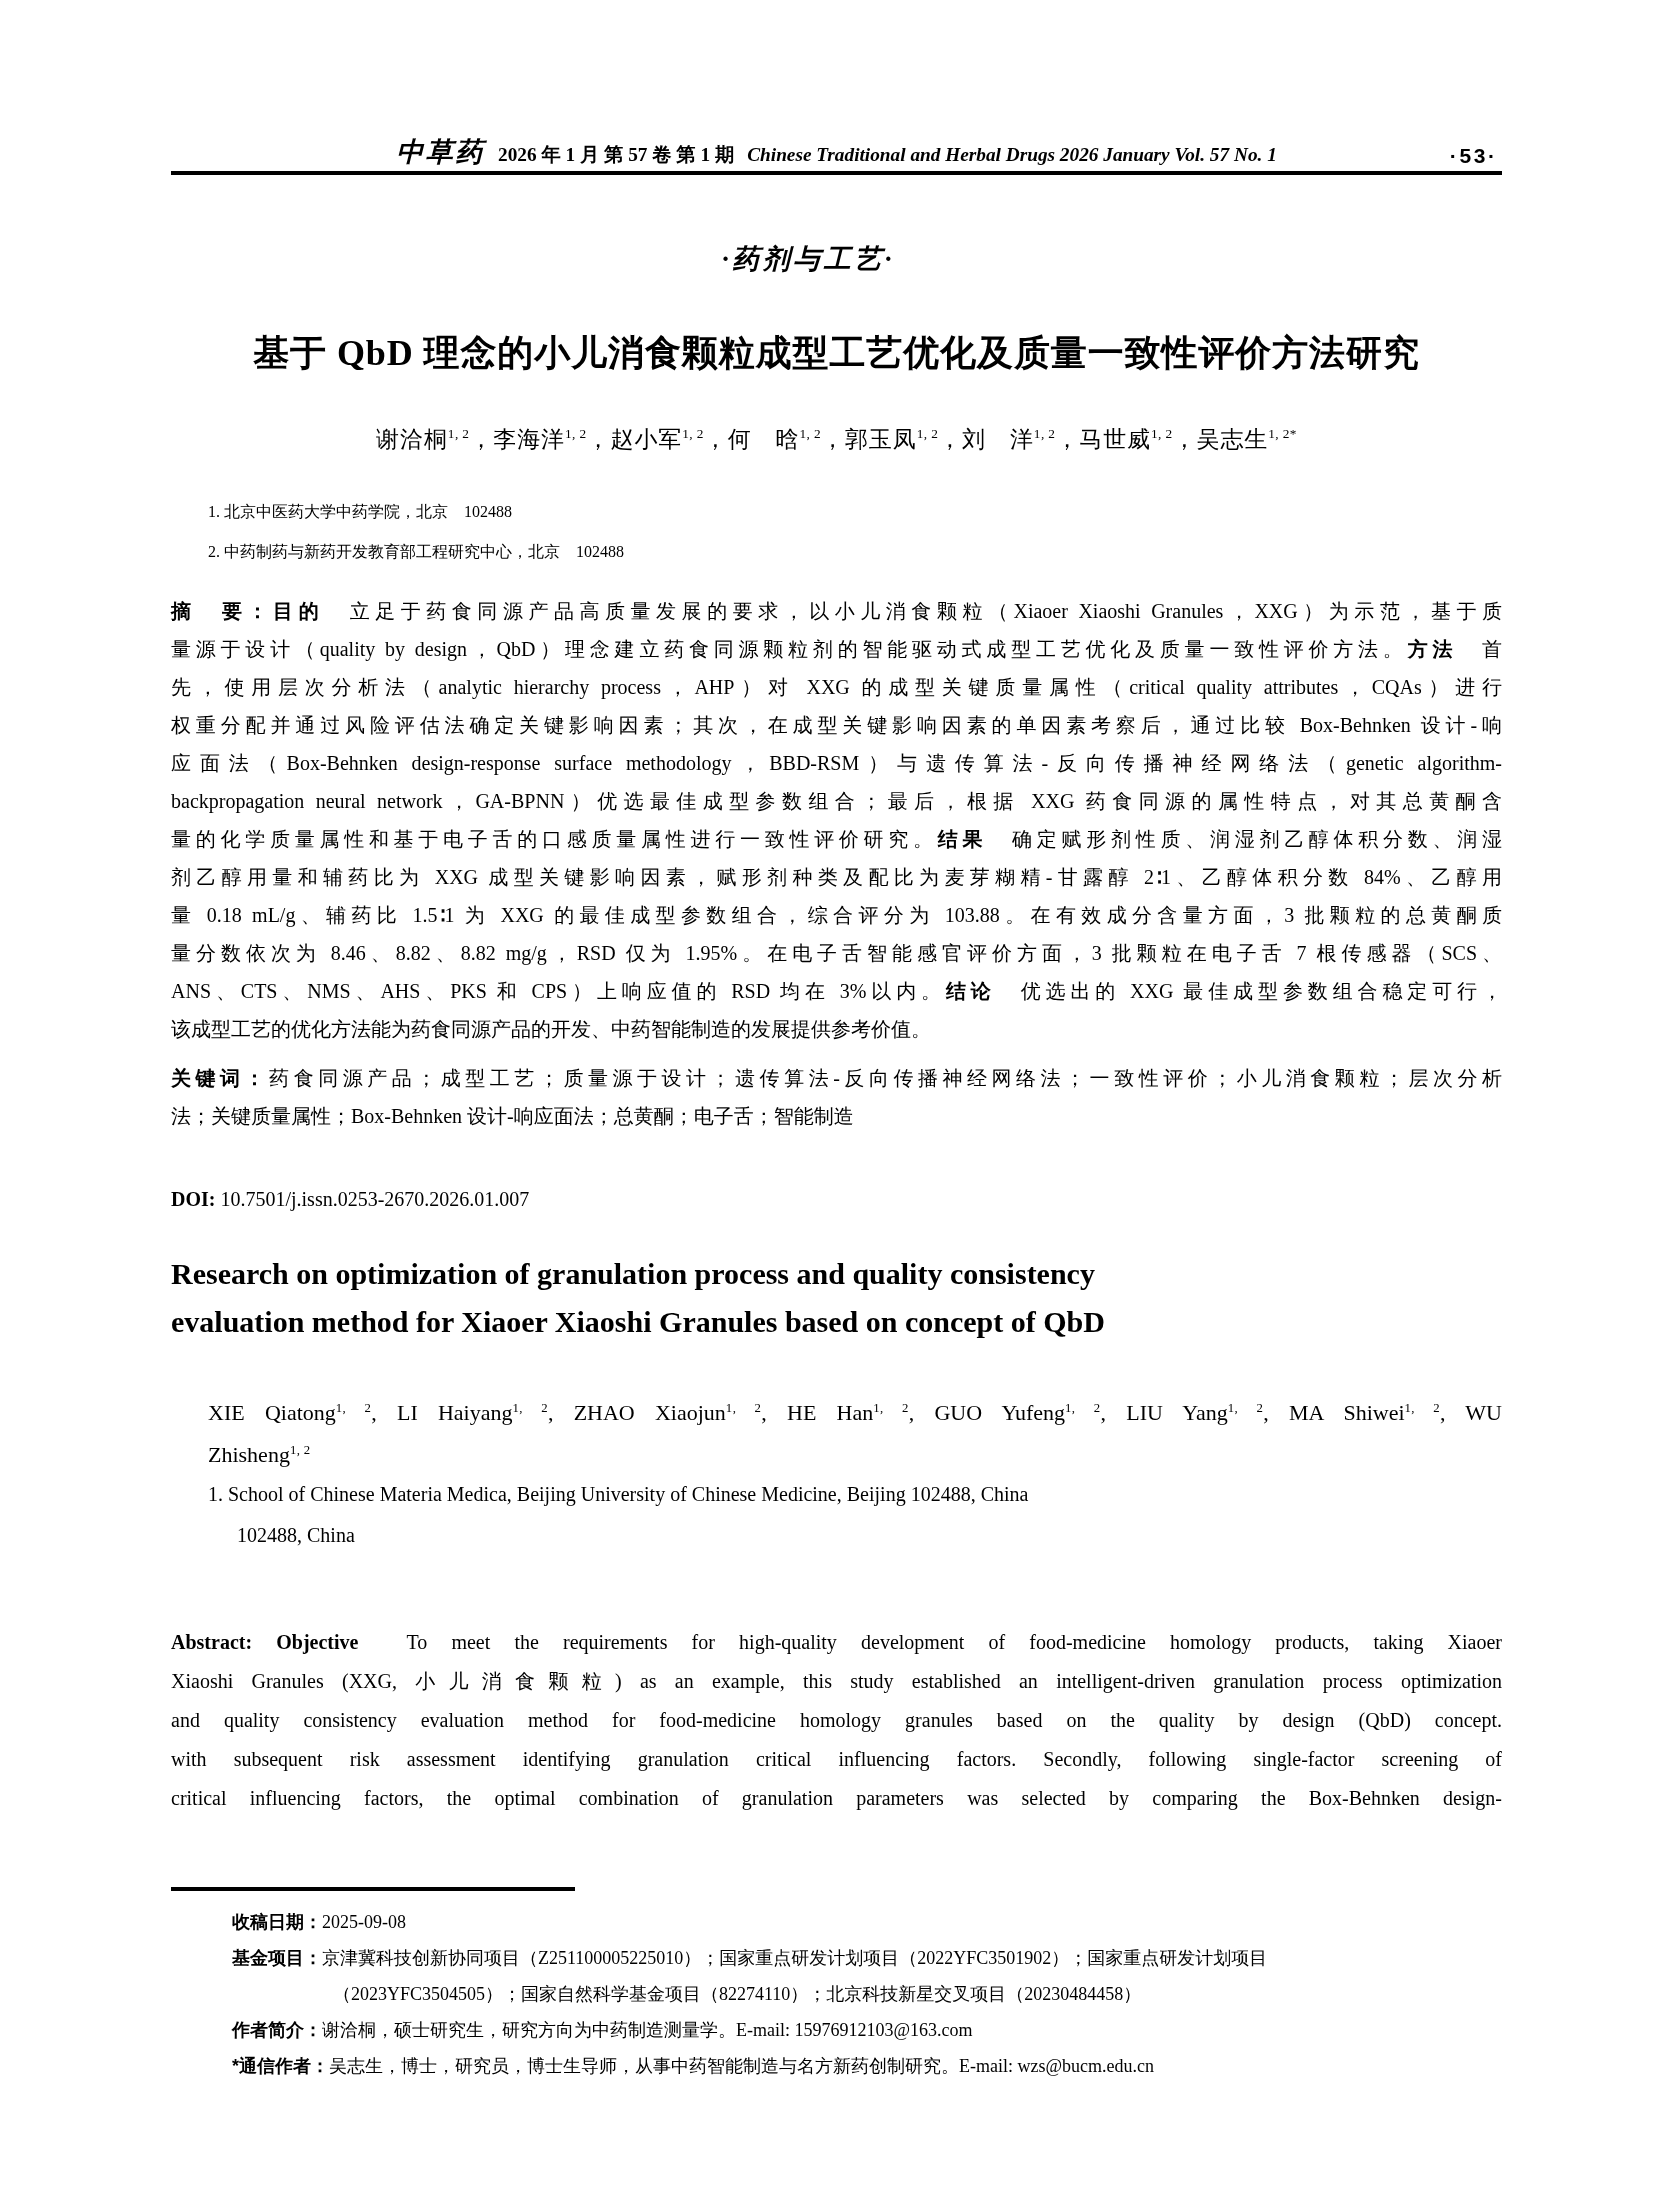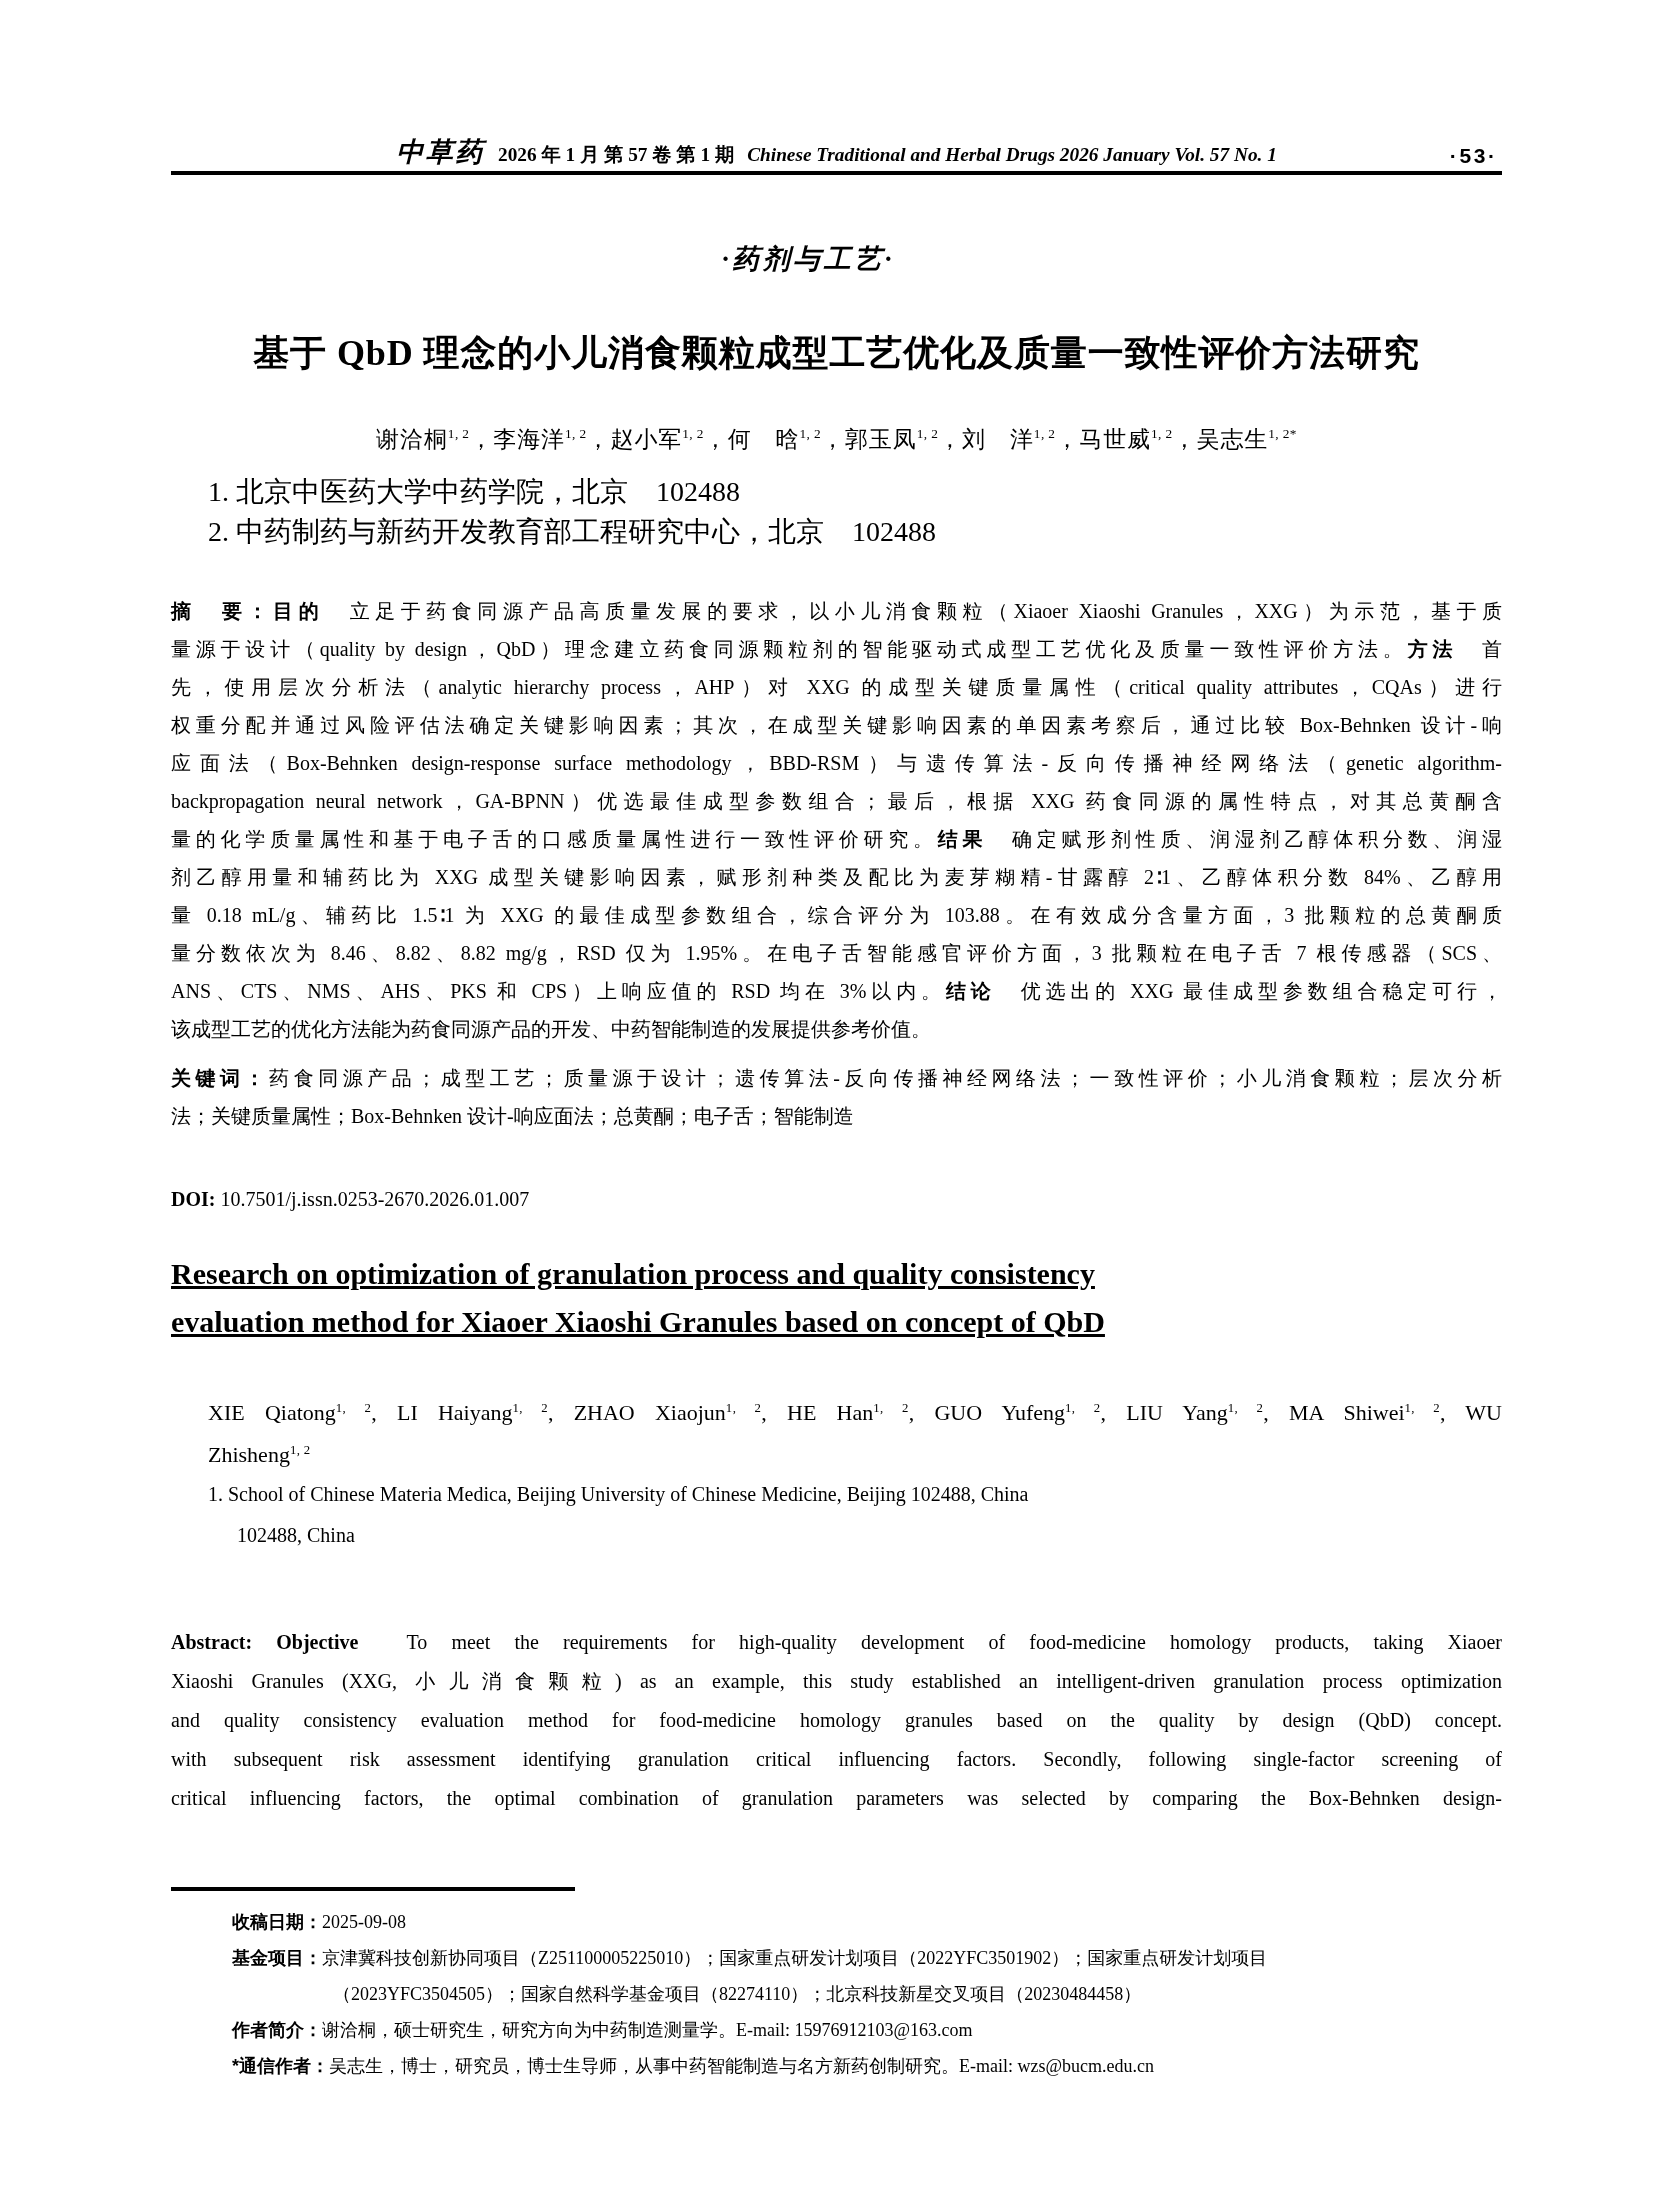--- a/index.html
+++ b/index.html
@@ -24,31 +24,31 @@
            font-weight:700;font-size:21px;letter-spacing:2.6px;}
   .header-rule{top:171px;height:4px;background:#000;}
 
   .section-label{top:241px;text-align:center;padding-right:56px;
     font-size:27px;font-weight:700;font-style:italic;letter-spacing:3.5px;}
 
   .cn-title{top:331px;text-align:center;font-size:36px;font-weight:700;letter-spacing:0.9px;margin:0;line-height:1.25;}
 
   .cn-authors{top:424px;text-align:center;font-size:23px;letter-spacing:0.9px;}
 
-  .cn-affils{top:472px;padding-left:37px;font-size:28px;line-height:40px;}
+  .cn-affils{top:492px;padding-left:37px;font-size:16px;line-height:40px;}
 
   .cn-abstract{top:592px;font-size:20px;line-height:38px;}
   .jline{text-align:justify;text-align-last:justify;white-space:pre-wrap;}
   .jline.nolast{text-align-last:left;}
 
   .cn-keywords{top:1059px;font-size:20px;line-height:38px;}
   .clc-line{top:1141px;font-size:20px;line-height:38px;white-space:pre-wrap;}
   .doi-line{top:1180px;font-size:20px;line-height:38px;white-space:pre-wrap;}
 
-  .en-title{top:1250px;font-size:30px;font-weight:700;line-height:48px;margin:0;text-decoration:underline;}
+  .en-title{top:1250px;font-size:30px;font-weight:700;line-height:48px;margin:0;}
 
   .en-authors{top:1392px;font-size:22px;line-height:42px;}
   .en-authors .jline{padding-left:37px;}
   .en-affils{top:1474px;font-size:20px;line-height:41px;}
   .indent-85{padding-left:37px;}
   .indent-150{padding-left:66px;}
 
   .en-abstract{top:1623px;font-size:20px;line-height:39px;}
 
   .foot-rule{top:1887px;width:404px;height:4px;background:#000;}

